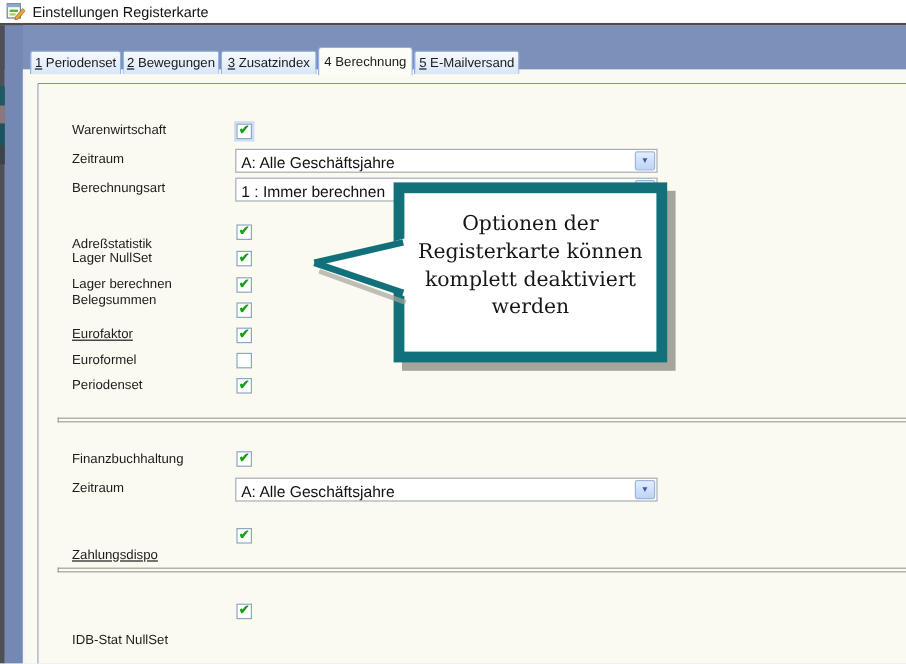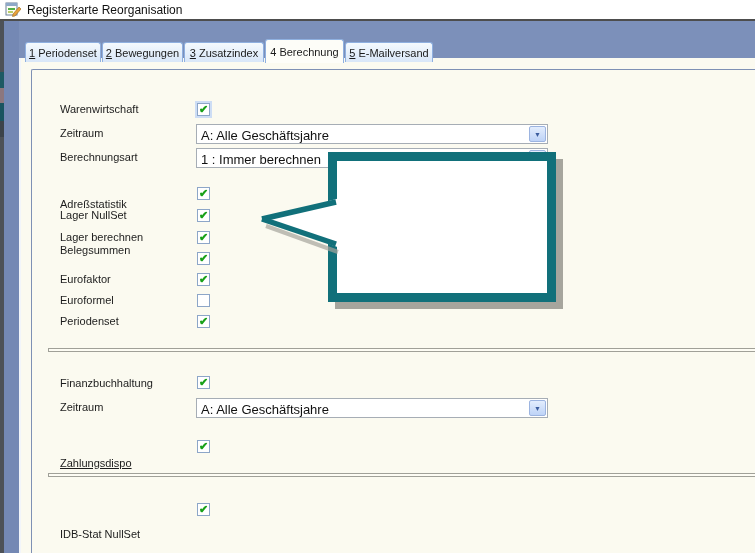--- a/index.html
+++ b/index.html
@@ -71,21 +71,21 @@
   <div class="topline"></div>
 
   <div class="titlebar">
     <svg class="title-icon" viewBox="0 0 16 16">
       <rect x="1" y="2" width="11" height="12" fill="#fdfdf5" stroke="#6b7f98" stroke-width="1"></rect>
       <rect x="1" y="2" width="11" height="3" fill="#8ea8c8"></rect>
       <rect x="3" y="7" width="7" height="2" fill="#54b04a"></rect>
       <rect x="3" y="10" width="5" height="2" fill="#b8cc66"></rect>
       <polygon points="8,13 14,6 16,8 10,15 7.5,15.5" fill="#e8a13c" stroke="#9a6a18" stroke-width="0.6"></polygon>
     </svg>
-    <span class="title-text">Registerkarte Reorganisation</span>
+    <span class="title-text">Einstellungen Registerkarte</span>
   </div>
 
   <div class="tab" style="left:25px;width:76px;">
     <span class="num">1</span>
     <span>Periodenset</span>
   </div>
   <div class="tab" style="left:102px;width:81px;">
     <span class="num">2</span>
     <span>Bewegungen</span>
   </div>
@@ -126,21 +126,21 @@
 
   <span class="flabel" style="top:209px;">Lager NullSet</span>
   <span class="cb checked" style="top:209px;">✔</span>
 
   <span class="flabel" style="top:231px;">Lager berechnen</span>
   <span class="cb checked" style="top:231px;">✔</span>
 
   <span class="flabel" style="top:244px;">Belegsummen</span>
   <span class="cb checked" style="top:252px;">✔</span>
 
-  <span class="flabel" style="top:273px;">Eurofaktor</span>
+  <span class="flabel" style="top:273px;text-decoration:underline;">Eurofaktor</span>
   <span class="cb checked" style="top:273px;">✔</span>
 
   <span class="flabel" style="top:294px;">Euroformel</span>
   <span class="cb" style="top:294px;"></span>
 
   <span class="flabel" style="top:315px;">Periodenset</span>
   <span class="cb checked" style="top:315px;">✔</span>
 
   <div class="divider" style="top:348px;"></div>
 
@@ -164,14 +164,18 @@
   <span class="cb checked" style="top:503px;">✔</span>
 
   <svg class="callout-svg" viewBox="0 0 320 180">
     <rect x="85" y="19" width="228" height="150" fill="#a6a59d"></rect>
     <rect x="82.5" y="16.5" width="219" height="141" fill="#ffffff" stroke="#11707a" stroke-width="9"></rect>
     <line x1="16" y1="86" x2="88" y2="112" stroke="#a6a59d" stroke-width="4" opacity="0.7"></line>
     <polygon points="12,79 90,58 90,108" fill="#ffffff"></polygon>
     <line x1="86" y1="62" x2="12" y2="79" stroke="#11707a" stroke-width="5.5"></line>
     <line x1="12" y1="79" x2="86" y2="104" stroke="#11707a" stroke-width="5.5"></line>
   </svg>
+  <div class="callout-text">Optionen der
+Registerkarte können
+komplett deaktiviert
+werden</div>
 
 </div>
 
 </body></html>

